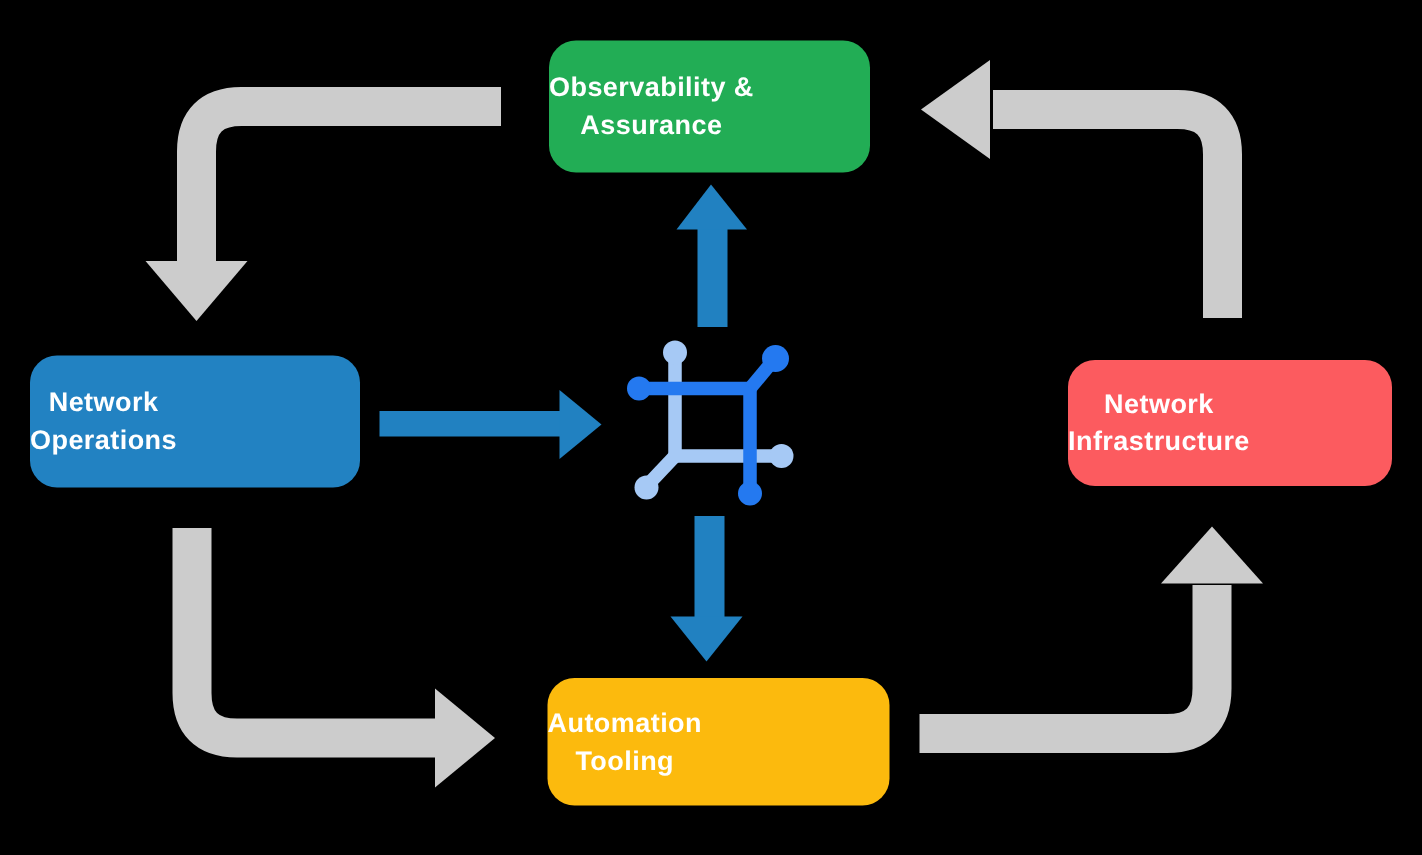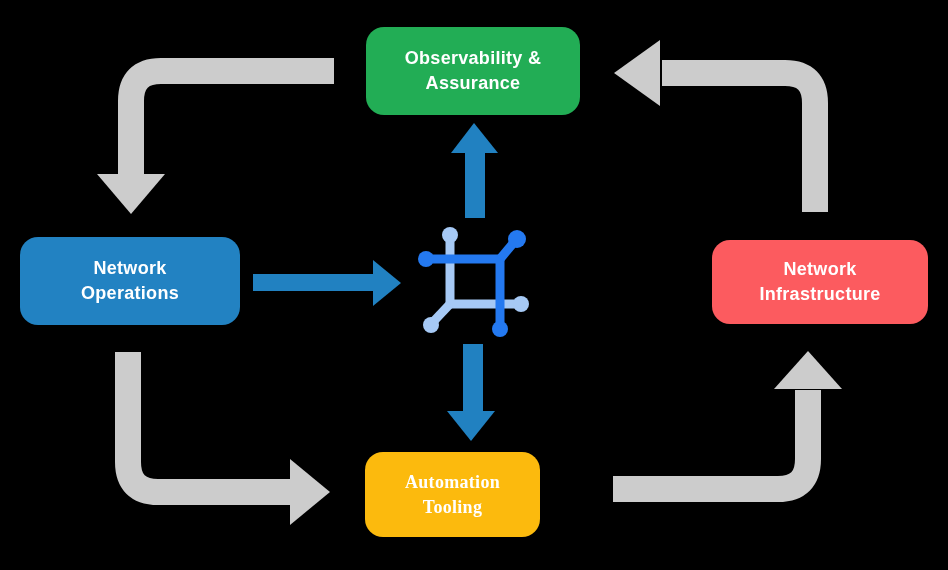--- a/index.html
+++ b/index.html
@@ -16,30 +16,30 @@
   .blue-shaft{fill:#2181C1;stroke:none;}
   .blue-head{fill:#2181C1;stroke:none;}
   .icon-light{stroke:#A6C9F5;stroke-width:9;fill:none;stroke-linejoin:round;}
   .icon-light-dot{fill:#A6C9F5;stroke:none;}
   .icon-dark{stroke:#2479F0;stroke-width:9;fill:none;stroke-linejoin:round;}
   .icon-dark-dot{fill:#2479F0;stroke:none;}
   .node{
     position:absolute;z-index:2;
     border-radius:18px;
     color:#FFFFFF;
-    display:flex;align-items:center;justify-content:center;
+    display:flex;align-items:center;
     text-align:center;
     font-size:18px;font-weight:600;line-height:1.38;
     letter-spacing:0.3px;
     white-space:pre-line;
   }
   #node-observability{left:366px;top:27px;width:214px;height:88px;}
   #node-network-operations{left:20px;top:237px;width:220px;height:88px;}
   #node-network-infrastructure{left:712px;top:240px;width:216px;height:84px;}
-  #node-automation-tooling{left:365px;top:452px;width:175px;height:85px;font-family:Liberation Serif, serif;}
+  #node-automation-tooling{left:365px;top:452px;width:228px;height:85px;}
 </style>
 </head>
 <body>
 
 <div id="canvas">
 
   <svg id="arrow-layer" width="948" height="570" viewBox="0 0 948 570">
 
     <g>
       <path class="gray-shaft" d="M334,71 L161,71 Q131,71 131,101 L131,176"></path>

